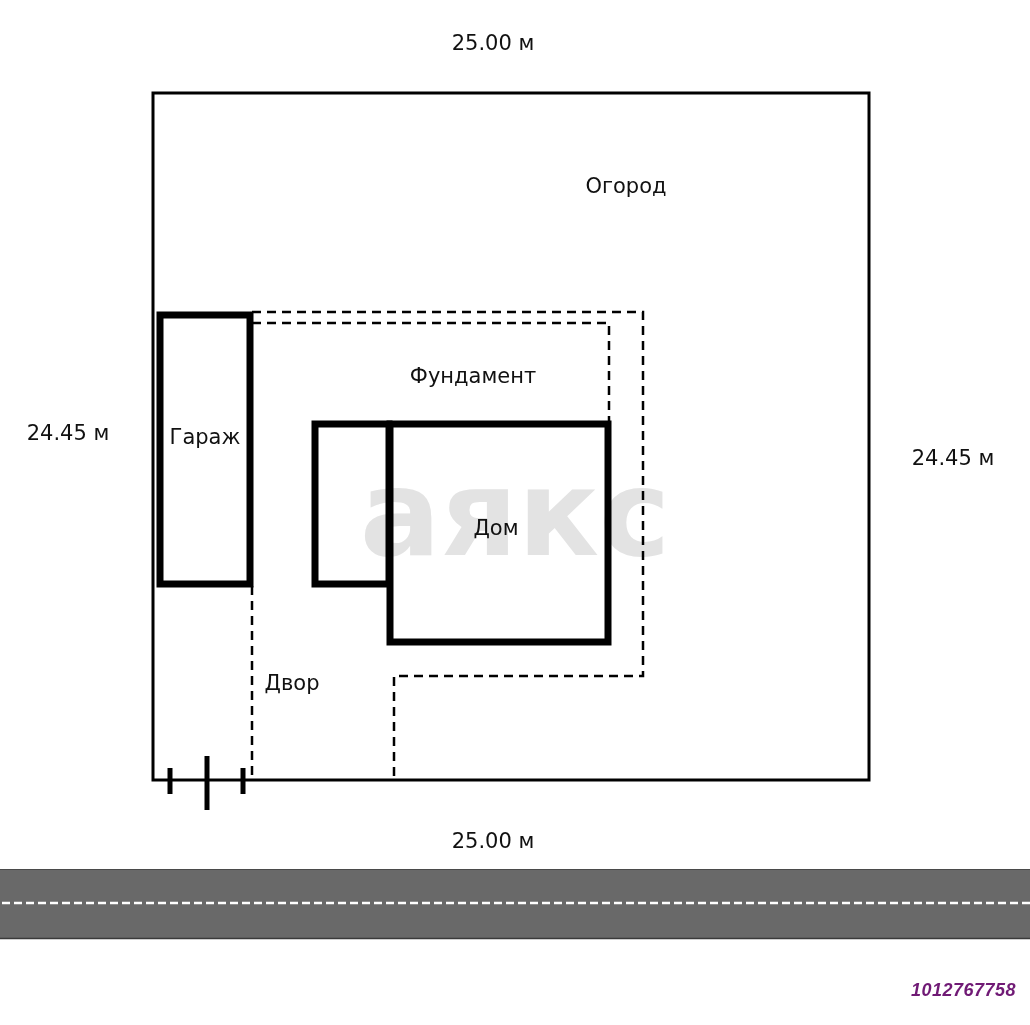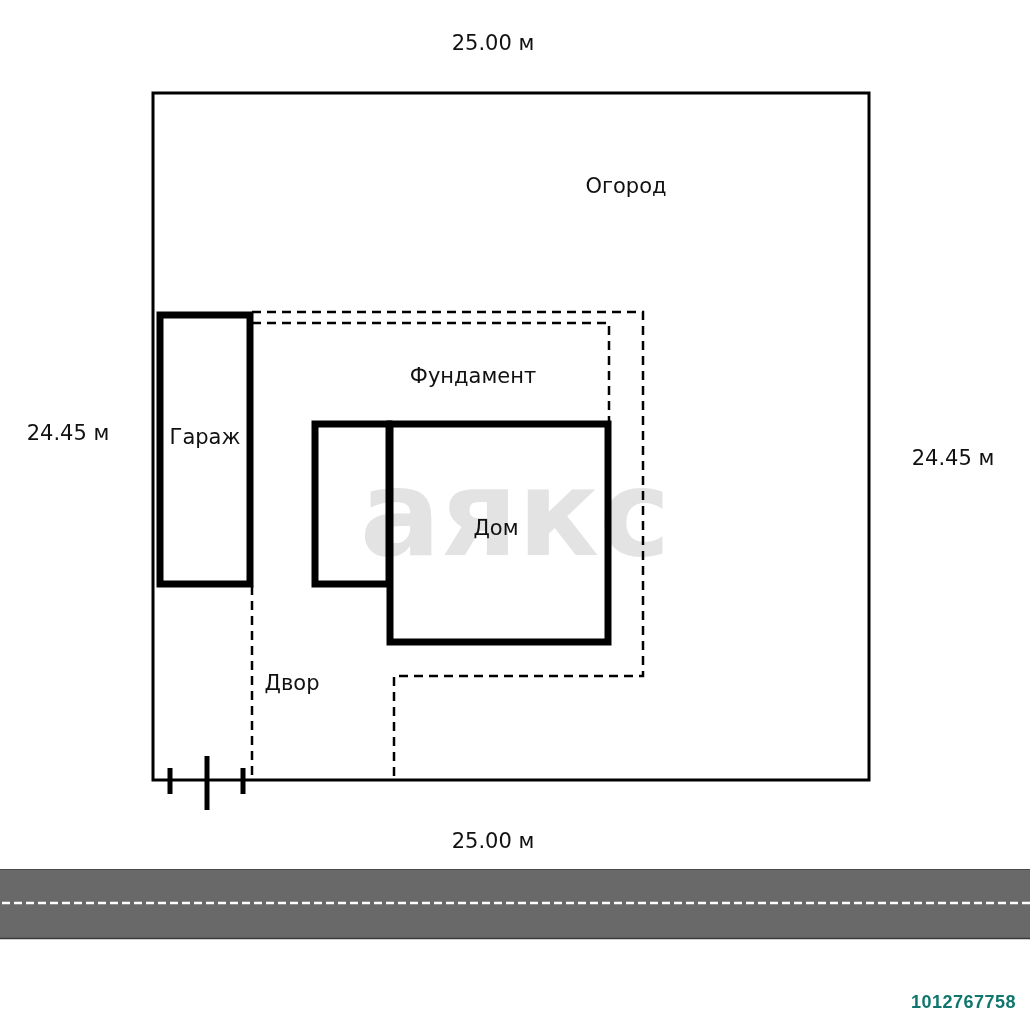--- a/index.html
+++ b/index.html
@@ -1,23 +1,23 @@
 <!DOCTYPE html>
 <html><head>
   <meta charset="utf-8">
   <style>
     html, body { margin: 0; padding: 0; background: #ffffff; }
     body { width: 1030px; height: 1025px; position: relative; overflow: hidden;
            font-family: "DejaVu Sans", sans-serif; }
     .canvas { position: absolute; left: 0; top: 0; width: 1030px; height: 1025px; }
     .lbl { font-family: "DejaVu Sans", sans-serif; font-size: 21px; fill: #111111; }
     .wm { font-family: "DejaVu Sans", sans-serif; font-weight: bold; font-size: 120px; fill: #e3e3e3; }
-    .listing-id { position: absolute; right: 14px; bottom: 12px; color: #0f766e;
+    .listing-id { position: absolute; right: 14px; bottom: 24px; color: #701a75;
                   font-family: "Liberation Sans", sans-serif; font-weight: bold; font-size: 18px;
-                  letter-spacing: 0.5px; }
+                  letter-spacing: 0.5px; font-style: italic; }
   </style>
 </head>
 <body>
 
 <svg class="canvas" width="1030" height="1025" viewBox="0 0 1030 1025" xmlns="http://www.w3.org/2000/svg">
 
   <text class="wm" x="515" y="555" text-anchor="middle">аякс</text>
 
   <rect x="153" y="93" width="716" height="687" fill="none" stroke="#000" stroke-width="3"></rect>
 

